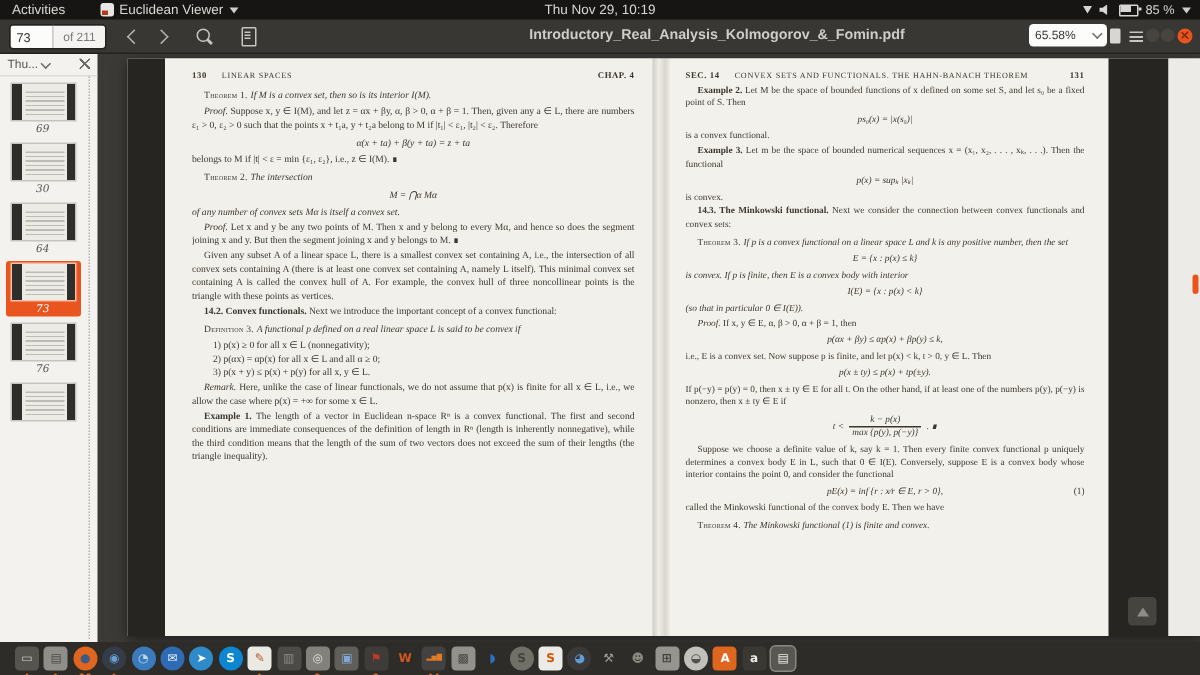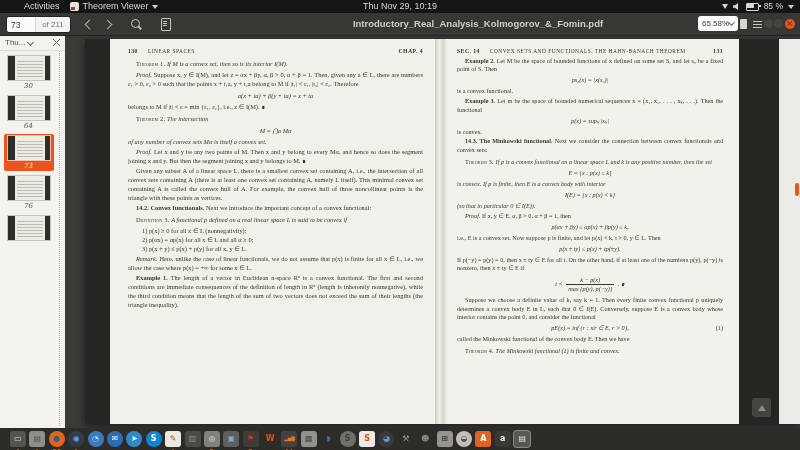--- a/index.html
+++ b/index.html
@@ -1,20 +1,20 @@
 <!DOCTYPE html>
 <html><head>
 <meta charset="utf-8">
 <style>
   html,body{margin:0;padding:0;width:800px;height:450px;overflow:hidden;
     font-family:"Liberation Sans",sans-serif;background:#3b3a37;position:relative;}
   
   .topbar{position:absolute;left:0;top:0;width:800px;height:13px;background:#161513;
     color:#d9d7d3;font-size:9px;line-height:13px;display:flex;align-items:center;z-index:30;}
-  .tb-left{display:flex;align-items:flex-end;gap:10px;padding-left:8px;margin-left:16px;}
+  .tb-left{display:flex;align-items:flex-end;gap:23px;padding-left:8px;}
   .appmenu{display:flex;align-items:center;gap:4px;}
   .appico{width:9px;height:9px;border-radius:2px;background:#e8e6e2;position:relative;}
   .appico::after{content:"";position:absolute;left:1px;bottom:1px;width:4px;height:3px;background:#b5391f;}
   .tb-clock{position:absolute;left:50%;transform:translateX(-50%);white-space:nowrap;}
   .tb-right{position:absolute;right:6px;top:0;height:13px;display:flex;align-items:center;gap:5px;}
   .tri-down{width:0;height:0;border-left:4px solid transparent;border-right:4px solid transparent;border-top:5px solid #d8d6d2;}
   .tri-sm{width:0;height:0;border-left:3px solid transparent;border-right:3px solid transparent;border-top:4px solid #cfcdc9;}
   .spk{width:8px;height:8px;background:#d8d6d2;clip-path:polygon(0 33%,30% 33%,68% 6%,68% 94%,30% 67%,0 67%);}
   .batt{width:11px;height:6px;border:1px solid #d8d6d2;border-radius:1px;position:relative;}
   .batt::before{content:"";position:absolute;left:0;top:0;width:7px;height:4px;background:#d8d6d2;}
@@ -30,21 +30,21 @@
     justify-content:center;border-left:1px solid #d8d6d2;}
   .navchev{position:absolute;top:8px;width:6px;height:6px;border-left:1.6px solid #b4b2ae;border-bottom:1.6px solid #b4b2ae;}
   .chev-back{left:86px;transform:rotate(45deg);}
   .chev-fwd{left:104px;transform:rotate(225deg);}
   .mag{position:absolute;left:131px;top:6px;width:7px;height:7px;border:1.4px solid #c7c5c1;border-radius:50%;}
   .mag::after{content:"";position:absolute;left:6px;top:7px;width:4px;height:1.6px;background:#c7c5c1;transform:rotate(45deg);}
   .annot{position:absolute;left:161px;top:5px;width:8px;height:11px;border:1.1px solid #c7c5c1;border-radius:1px;}
   .annot::after{content:"";position:absolute;left:1px;top:2px;width:4px;height:1px;background:#c7c5c1;box-shadow:0 2px 0 #c7c5c1,0 4px 0 #c7c5c1;}
   .wintitle{position:absolute;left:478px;transform:translateX(-50%);top:0;line-height:22px;
     font-size:9.5px;font-weight:bold;color:#cfcdc9;white-space:nowrap;}
-  .zoompill{position:absolute;right:62px;top:3px;width:40px;height:15px;background:#fcfcfb;border-radius:3px;
+  .zoompill{position:absolute;right:62px;top:3px;width:52px;height:15px;background:#fcfcfb;border-radius:3px;
     display:flex;align-items:center;justify-content:space-between;padding:0 4px;box-sizing:border-box;}
   .zoomtxt{font-size:8px;color:#3c3a37;}
   .zoomchev{width:4px;height:4px;border-left:1.4px solid #6b6965;border-bottom:1.4px solid #6b6965;transform:rotate(-45deg);margin-top:-2px;}
   .docico{position:absolute;right:53px;top:6px;width:7px;height:10px;background:#d8d6d2;border-radius:1px;}
   .burger{position:absolute;right:38px;top:8px;width:9px;height:7px;
     background:repeating-linear-gradient(to bottom,#c7c5c1 0 1.2px,transparent 1.2px 2.9px);}
   .wbtn{position:absolute;top:6px;width:9px;height:9px;border-radius:50%;background:#474440;}
   .wbtn.min{right:27px;} .wbtn.max{right:17px;}
   .wbtn.close{right:5px;width:10px;height:10px;top:5.5px;background:#e9541f;position:absolute;}
   .wbtn.close::before,.wbtn.close::after{content:"";position:absolute;left:2.2px;top:4.5px;width:5.6px;height:1px;background:#7a2d10;}
@@ -125,21 +125,21 @@
                0 -8px 0 #b9b7b3,4px -8px 0 #b9b7b3,8px -8px 0 #b9b7b3;}
 </style>
 </head>
 <body>
 
 <div class="topbar">
   <div class="tb-left">
     <span>Activities</span>
     <span class="appmenu">
       <span class="appico"></span>
-      <span>Theorem Viewer</span>
+      <span>Euclidean Viewer</span>
       <span class="tri-sm"></span>
     </span>
   </div>
   <span class="tb-clock">Thu Nov 29, 10:19</span>
   <div class="tb-right">
     <span class="tri-down" style="border-top-width:5px;border-left-width:3.5px;border-right-width:3.5px;"></span>
     <span class="spk"></span>
     <span class="batt"></span>
     <span style="font-size:8.5px;">85 %</span>
     <span class="tri-sm"></span>
@@ -167,20 +167,26 @@
   <span class="wbtn close"></span>
 </div>
 
 <div class="sidebar">
   <div class="sb-head">
     <span>Thu...</span>
     <span class="sb-chev"></span>
     <span class="sb-close"></span>
   </div>
   <div class="thumblist">
+      <div class="thumb-item">
+        <div class="tbox">
+          <div class="thumb"></div>
+          <div class="tlabel">69</div>
+        </div>
+      </div>
       <div class="thumb-item">
         <div class="tbox">
           <div class="thumb"></div>
           <div class="tlabel">30</div>
         </div>
       </div>
       <div class="thumb-item">
         <div class="tbox">
           <div class="thumb"></div>
           <div class="tlabel">64</div>

